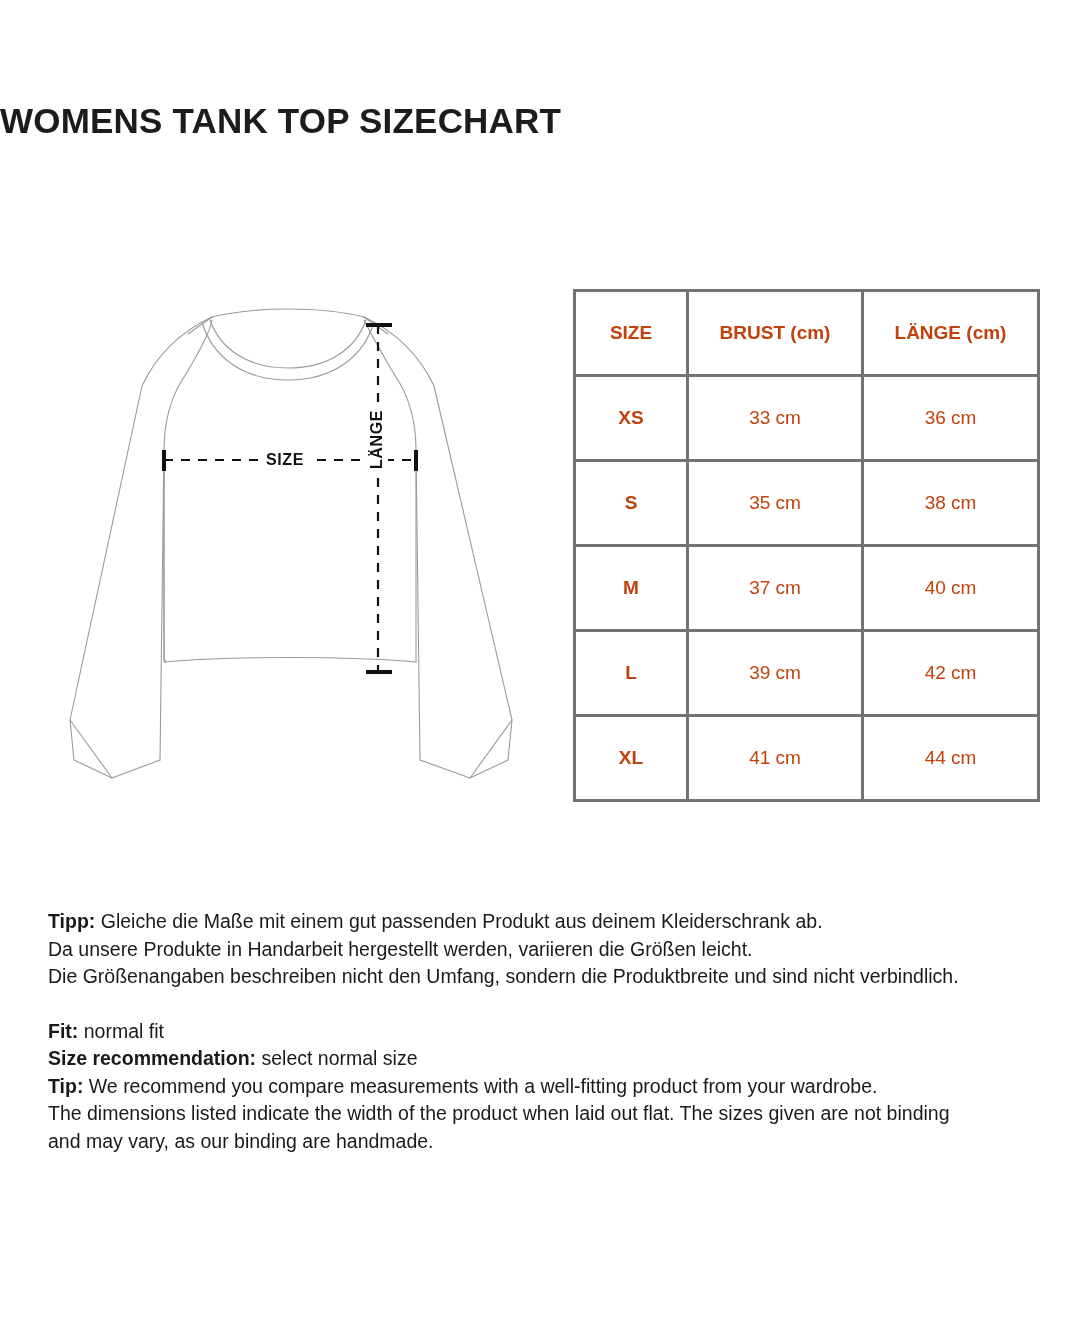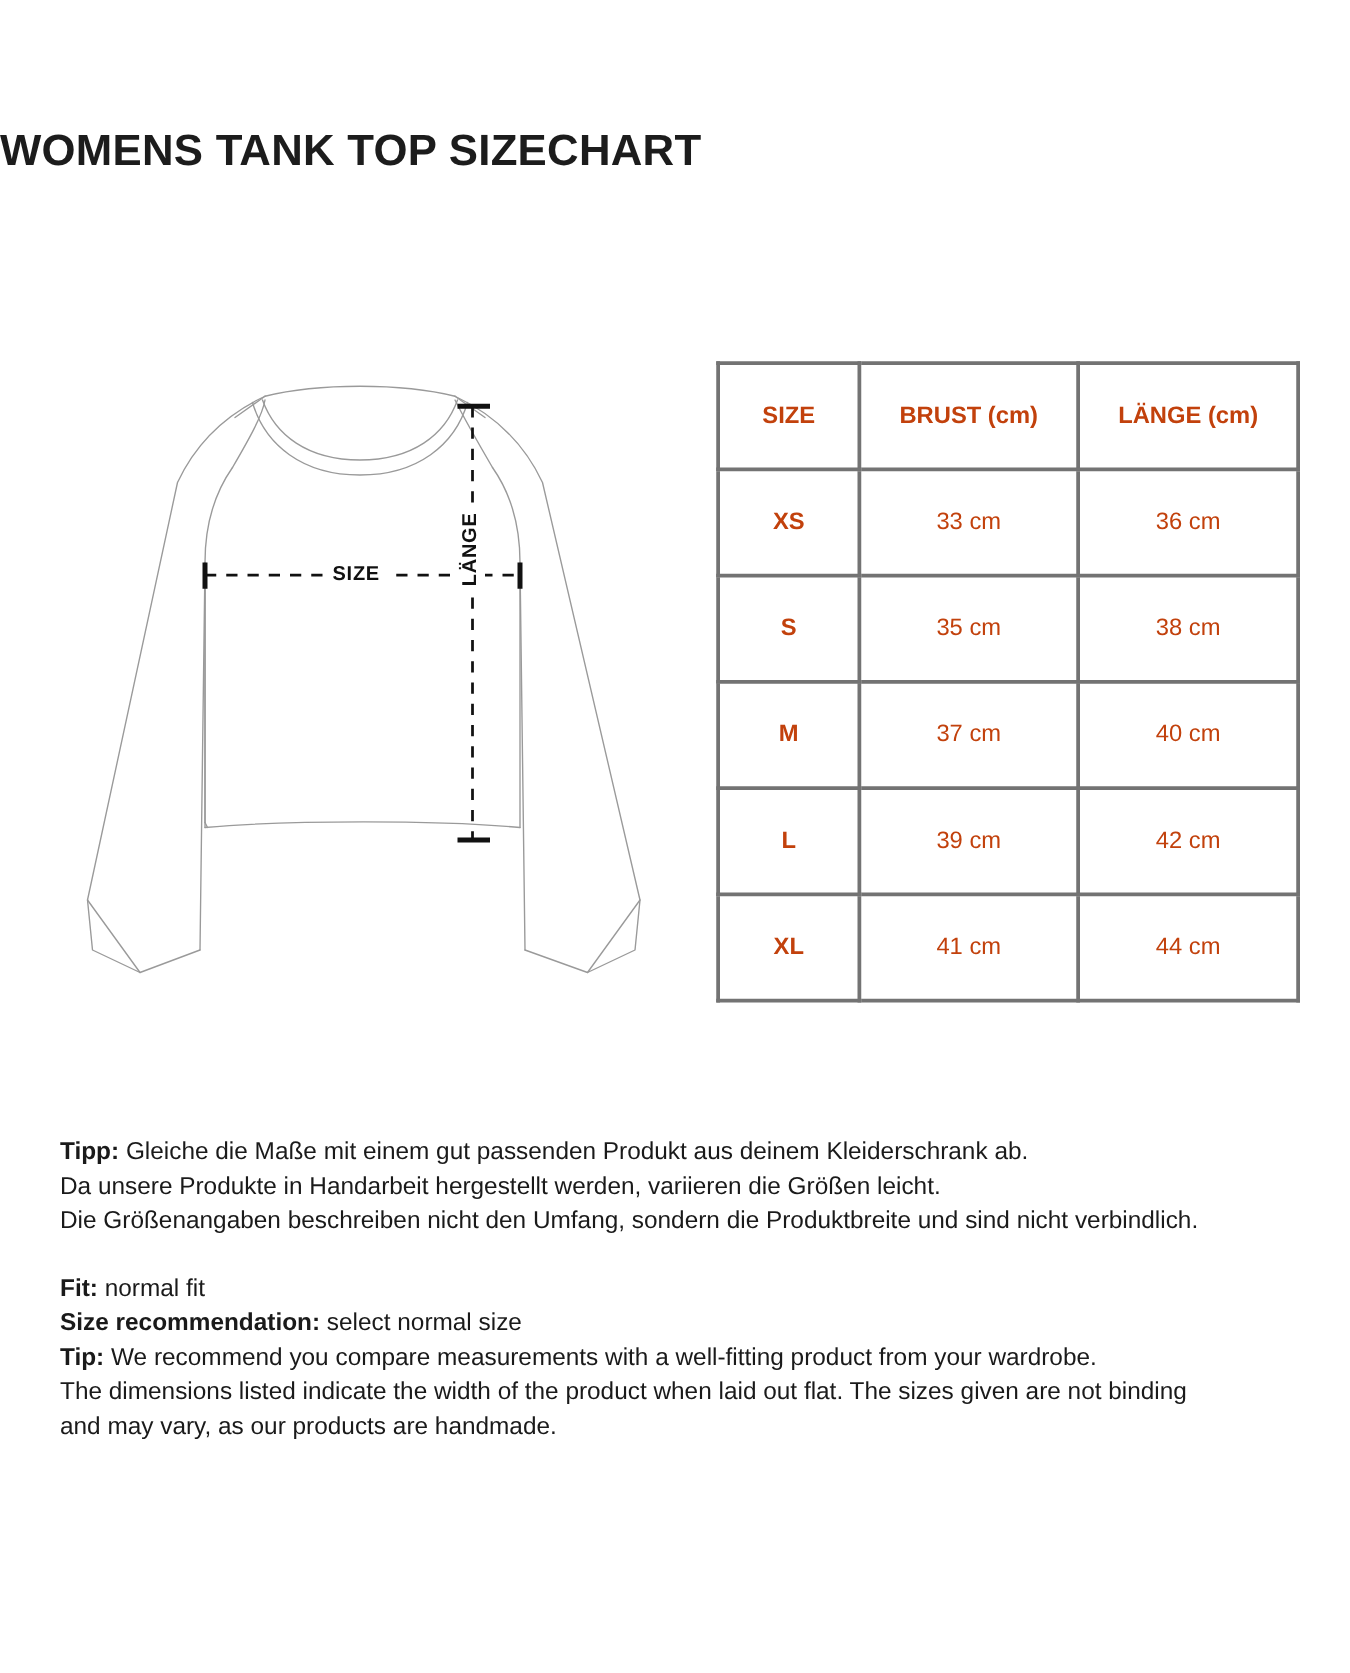--- a/index.html
+++ b/index.html
@@ -241,16 +241,16 @@
     </div>
     <div class="line">
       <b>Size recommendation:</b>
       <span>select normal size</span>
     </div>
     <div class="line">
       <b>Tip:</b>
       <span>We recommend you compare measurements with a well-fitting product from your wardrobe.</span>
     </div>
     <div class="line">The dimensions listed indicate the width of the product when laid out flat. The sizes given are not binding</div>
-    <div class="line">and may vary, as our products are handmade.</div>
+    <div class="line">and may vary, as our binding are handmade.</div>
   </div>
 
 </div>
 
 </body></html>

